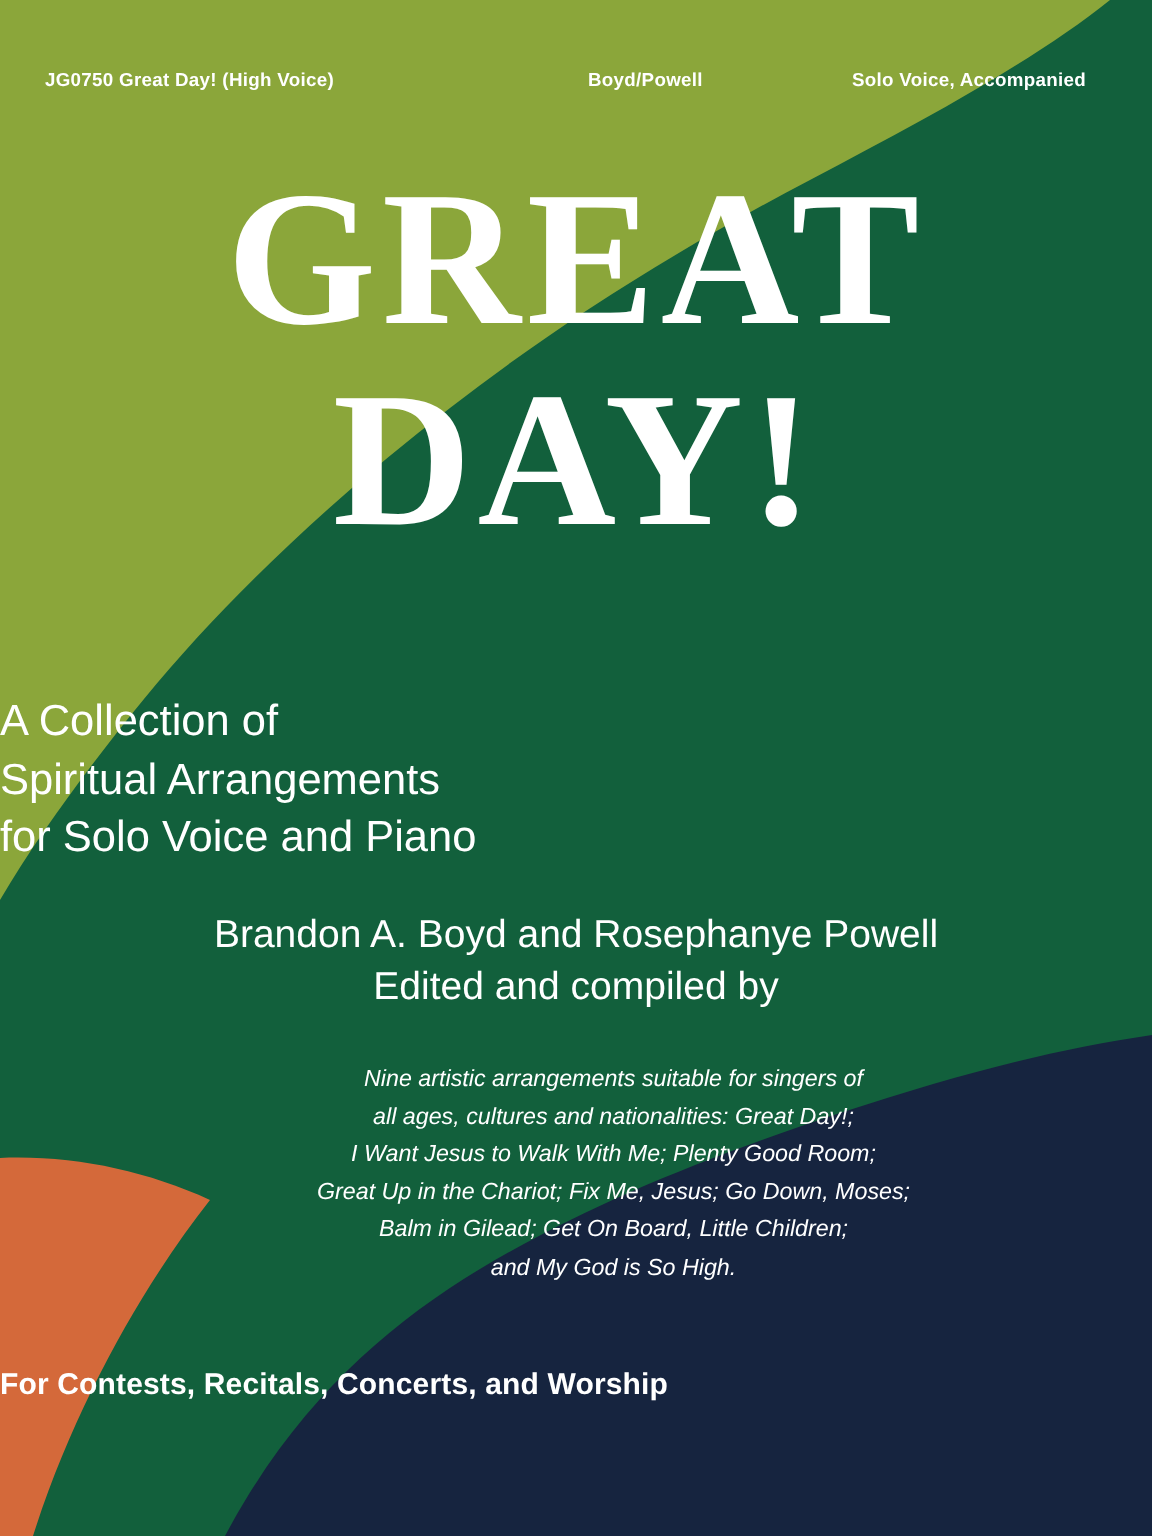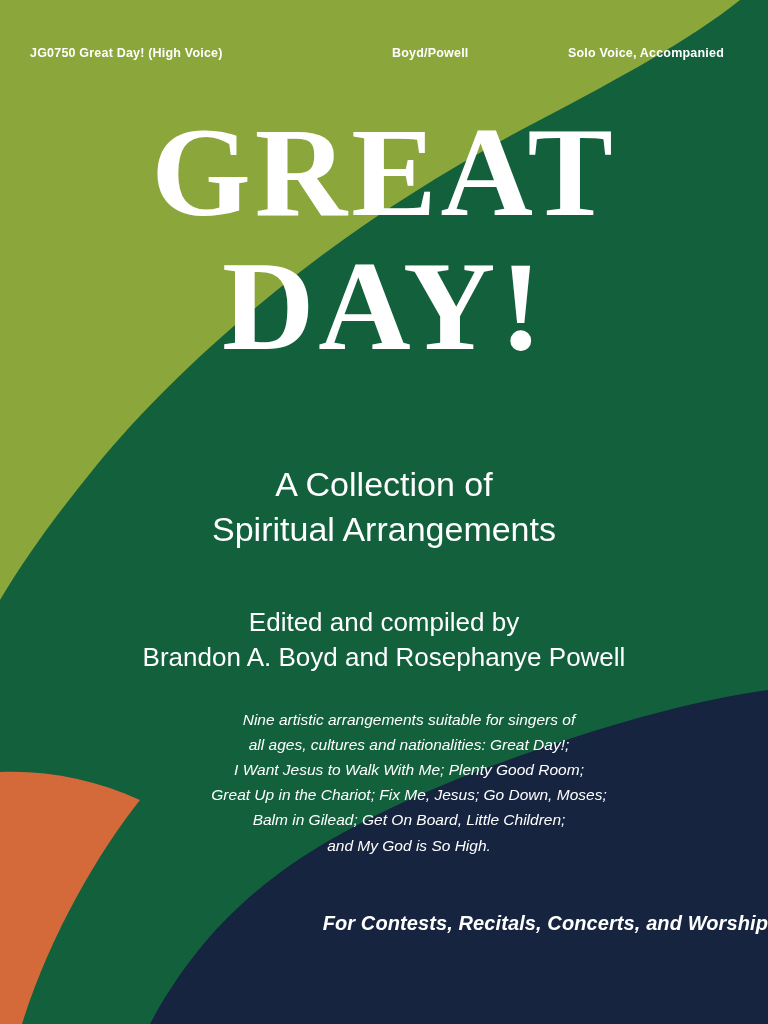--- a/index.html
+++ b/index.html
@@ -71,23 +71,23 @@
     display: block;
     margin-top: 12px;
   }
 
   
   .subtitle {
     position: absolute;
     top: 462px;
     left: 0;
     width: 768px;
-    text-align: center;
+    text-align: left;
     color: #ffffff;
-    font-size: 34px;
+    font-size: 29px;
     line-height: 1.33;
   }
   .subtitle span { display: block; }
 
   
   .editors {
     position: absolute;
     top: 605px;
     left: 0;
     width: 768px;
@@ -112,26 +112,25 @@
     margin-left: 25px;
   }
   .blurb span { display: block; }
 
   
   .footer-line {
     position: absolute;
     top: 912px;
     left: 0;
     width: 768px;
-    text-align: right;
+    text-align: left;
     color: #ffffff;
     font-size: 20px;
     font-weight: bold;
     letter-spacing: 0.1px;
-    font-style: italic;
   }
 </style>
 </head>
 <body>
 
 <div id="cover">
 
   <svg id="bg" viewBox="0 0 768 1024" preserveAspectRatio="none">
 
     <rect x="0" y="0" width="768" height="1024" fill="#16243f"></rect>
@@ -157,25 +156,26 @@
     </div>
 
     <div class="title-block">
       <span class="title-line1">GREAT</span>
       <span class="title-line2">DAY!</span>
     </div>
 
     <div class="subtitle">
       <span>A Collection of</span>
       <span>Spiritual Arrangements</span>
+      <span>for Solo Voice and Piano</span>
     </div>
 
     <div class="editors">
+      <span>Brandon A. Boyd and Rosephanye Powell</span>
       <span>Edited and compiled by</span>
-      <span>Brandon A. Boyd and Rosephanye Powell</span>
     </div>
 
     <div class="blurb">
       <span>Nine artistic arrangements suitable for singers of</span>
       <span>all ages, cultures and nationalities: Great Day!;</span>
       <span>I Want Jesus to Walk With Me; Plenty Good Room;</span>
       <span>Great Up in the Chariot; Fix Me, Jesus; Go Down, Moses;</span>
       <span>Balm in Gilead; Get On Board, Little Children;</span>
       <span>and My God is So High.</span>
     </div>

